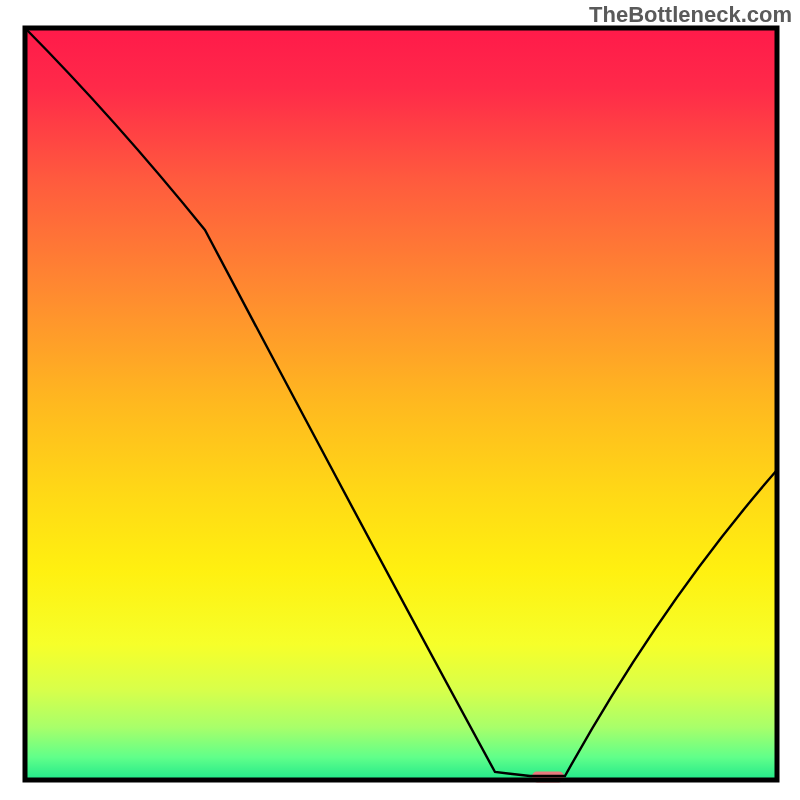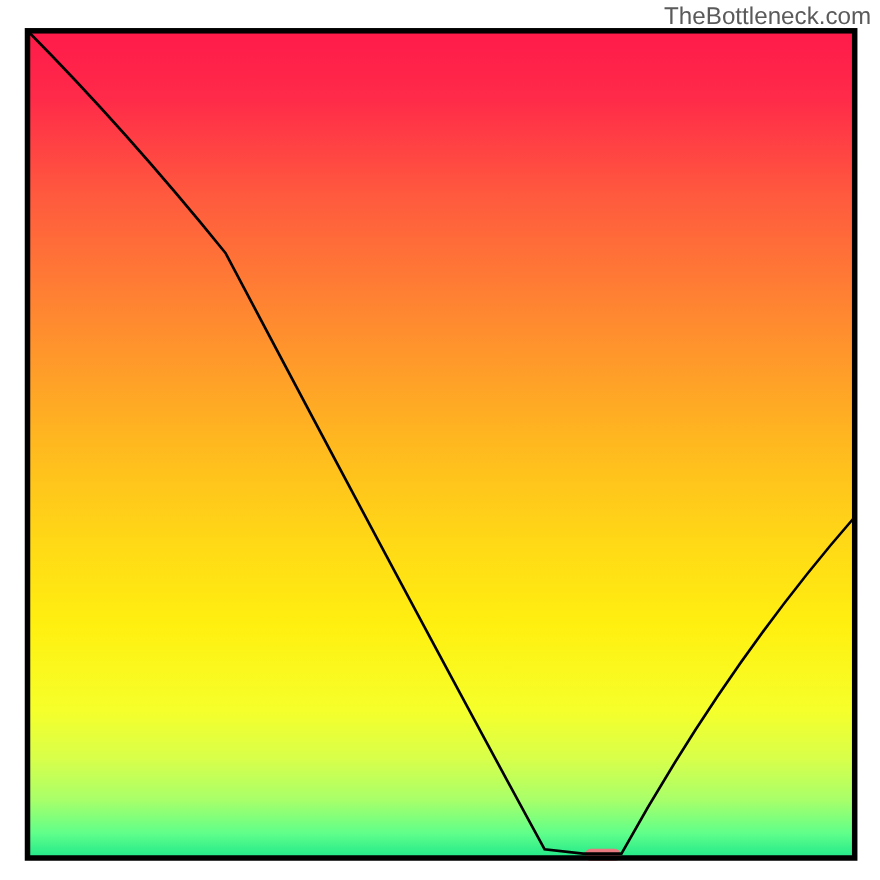--- a/index.html
+++ b/index.html
@@ -13,21 +13,21 @@
   .chart-container {
     position: relative;
     width: 800px;
     height: 800px;
   }
   .watermark {
     position: absolute;
     top: 2px;
     right: 8px;
     font-size: 22px;
-    font-weight: 400;
+    font-weight: 700;
     color: #5a5a5a;
     z-index: 10;
   }
   svg {
     display: block;
   }
 </style>
 </head>
 <body>
 

